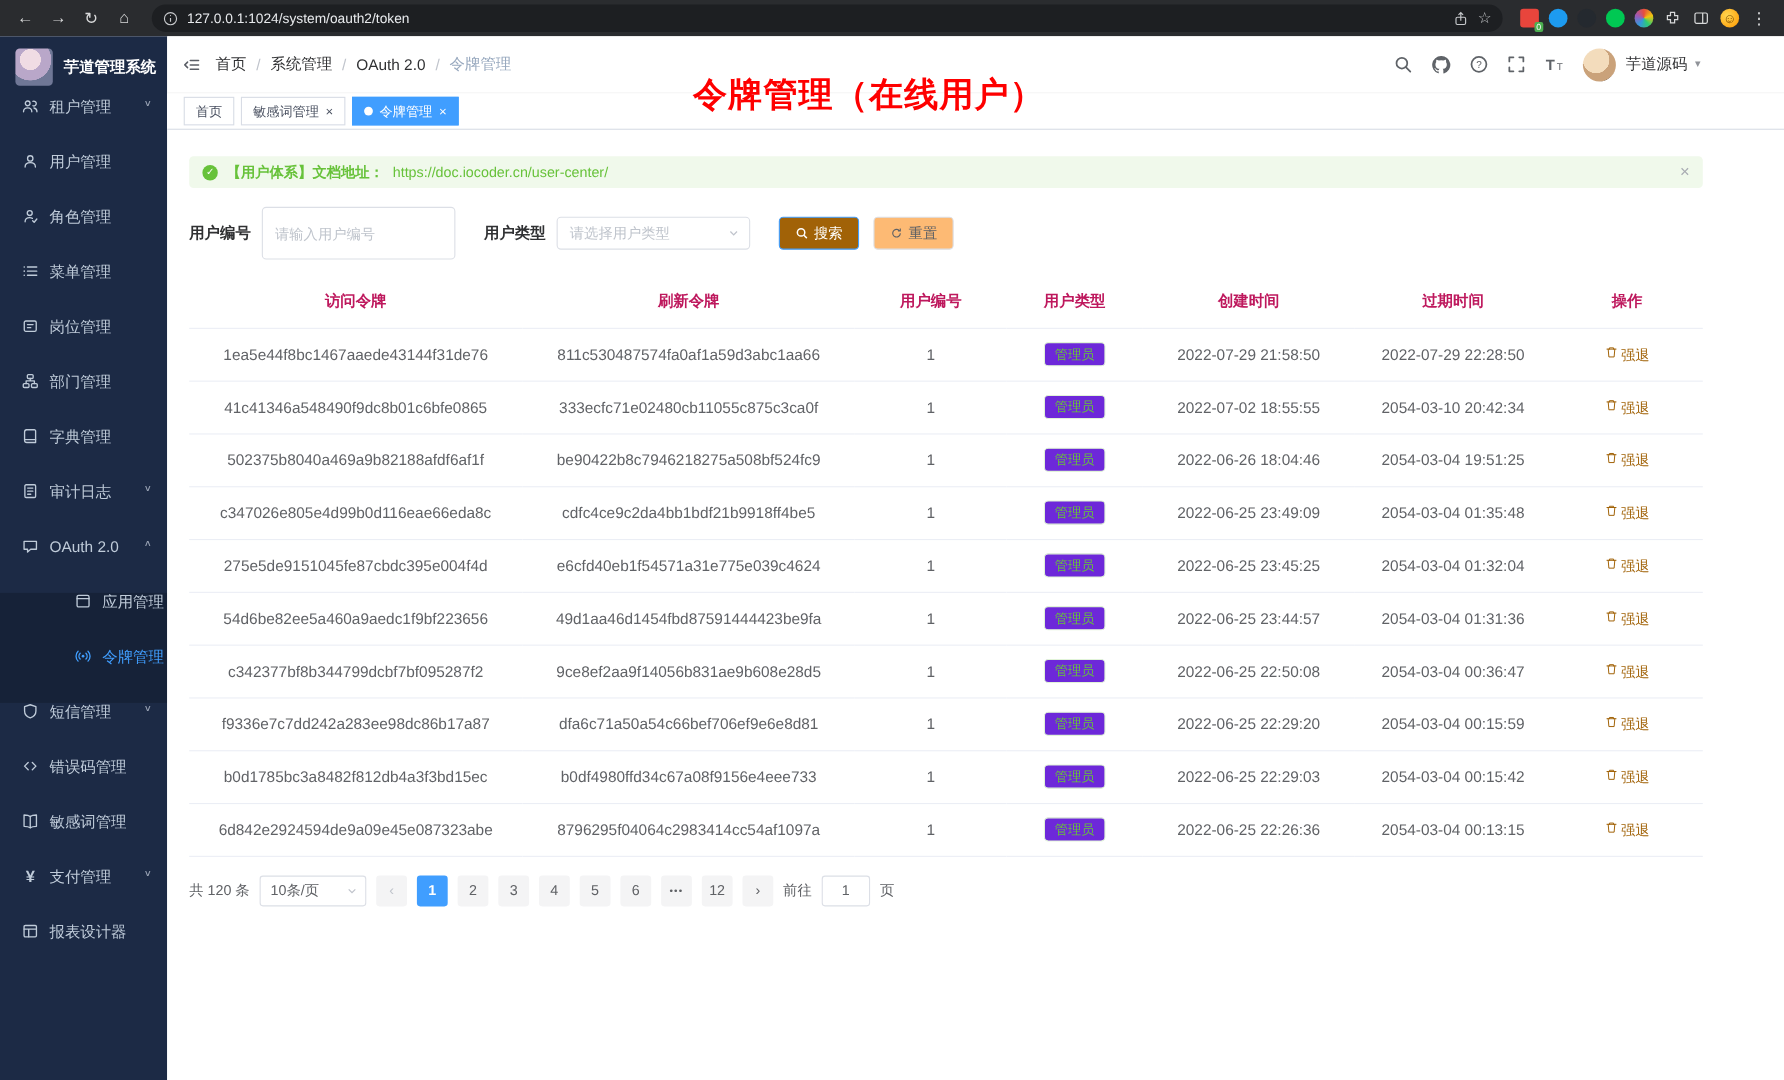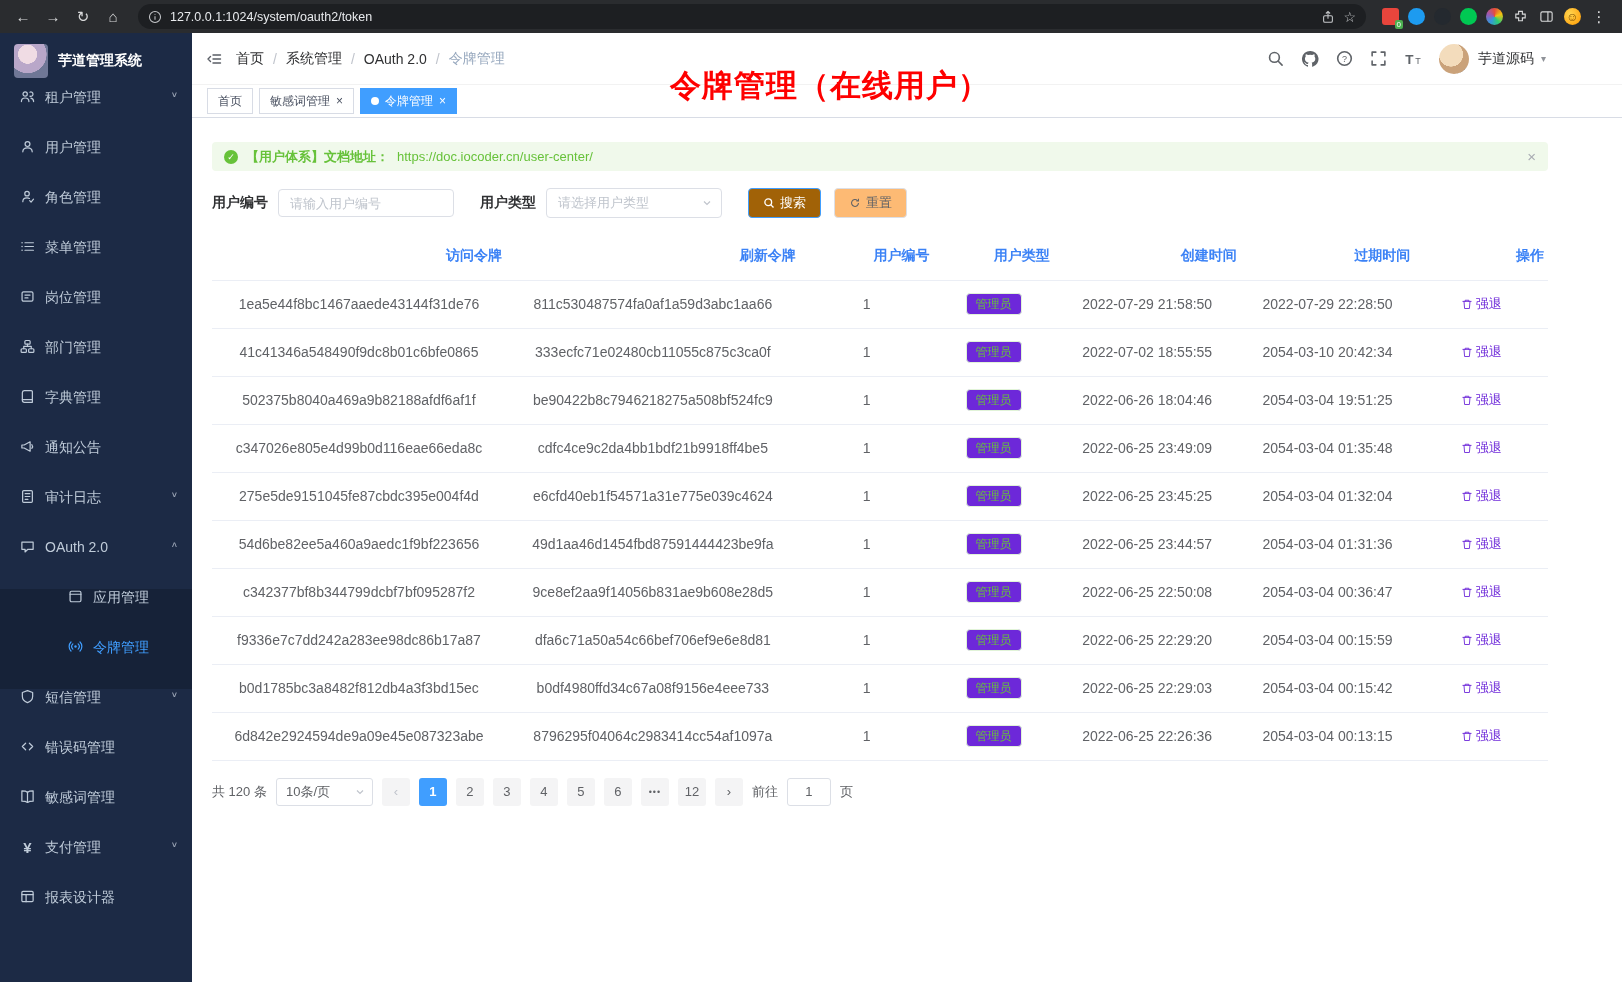--- a/index.html
+++ b/index.html
@@ -24,21 +24,21 @@
   .ext.blue { background:#1d9bf0; }
   .ext.dark { background:#24292f; }
   .ext.green { background:#00c853; }
   .ext.pin { border-radius:50%; background:conic-gradient(#e74c3c,#f1c40f,#2ecc71,#3498db,#9b59b6,#e74c3c); }
   .ext.av { border-radius:50%; background:radial-gradient(circle at 35% 35%, #ffd54f,#ff9800); color:#7a4b00; font-size:12px; }
 
   
   .app { display:flex; height:949px; }
 
   
-  .sidebar { width:192px; background:#1c2a45; color:#bfcbd9; flex-shrink:0; display:flex; flex-direction:column; }
+  .sidebar { width:152px; background:#1c2a45; color:#bfcbd9; flex-shrink:0; display:flex; flex-direction:column; }
   .logo-row { height:56px; display:flex; align-items:center; gap:10px; padding:0 14px; }
   .logo-img { width:34px; height:34px; border-radius:4px; background:radial-gradient(circle at 40% 30%, #f0dce4 0 30%, #b9a7c9 31% 60%, #6f7796 61%); flex-shrink:0; }
   .logo-title { color:#fff; font-size:14px; font-weight:700; white-space:nowrap; }
   .s-item { height:50px; display:flex; align-items:flex-start; gap:10px; padding:0 14px 0 20px; font-size:14px; }
   .s-item.sub { padding-left:68px; background:rgba(0,0,0,.18); }
   .s-item.active { color:#409eff; }
   .si { width:15px; height:15px; stroke:currentColor; fill:none; stroke-width:1.3; stroke-linecap:round; stroke-linejoin:round; flex-shrink:0; }
   .s-label { white-space:nowrap; }
   .s-arrow { margin-left:auto; font-size:10px; color:#9aa4b5; transform:scaleY(.8); }
   .yen { font-size:15px; font-weight:700; width:15px; text-align:center; }
@@ -66,31 +66,31 @@
   .content { padding:24px 74px 0 20px; }
 
   .alert { height:29px; background:#f0f9eb; border-radius:4px; display:flex; align-items:center; gap:8px; padding:0 12px; font-size:13px; color:#67c23a; }
   .alert .check { width:14px; height:14px; border-radius:50%; background:#67c23a; color:#fff; font-size:9px; display:flex; align-items:center; justify-content:center; flex-shrink:0; }
   .alert b { font-weight:700; }
   .alert a { color:#67c23a; text-decoration:none; }
   .alert .close { margin-left:auto; color:#a8abb2; font-size:15px; }
 
   .filters { display:flex; align-items:center; margin:17px 0 14px; font-size:14px; }
   .f-label { font-weight:700; color:#303133; margin-right:10px; }
-  .f-input { width:176px; height:28px; border:1px solid #dcdfe6; border-radius:4px; padding:0 11px; font-size:13px; color:#606266; outline:none; margin-right:26px; font-family:inherit; }
+  .f-input { width:176px; height:48px; border:1px solid #dcdfe6; border-radius:4px; padding:0 11px; font-size:13px; color:#606266; outline:none; margin-right:26px; font-family:inherit; }
   .f-input::placeholder { color:#bfc4cc; }
   .f-select { width:176px; height:30px; border:1px solid #dcdfe6; border-radius:4px; padding:0 9px 0 11px; font-size:13px; color:#bfc4cc; display:flex; align-items:center; justify-content:space-between; margin-right:26px; background:#fff; }
   .btn { height:30px; border-radius:4px; display:inline-flex; align-items:center; gap:5px; font-size:13px; padding:0 14px; border:1px solid #dcdfe6; background:#fdba74; color:#606266; font-family:inherit; }
   .btn.primary { background:#a16207; border-color:#409eff; color:#fff; margin-right:13px; }
 
   table.tbl { width:100%; border-collapse:collapse; font-size:14px; color:#606266; table-layout:fixed; }
-  .tbl th { height:48px; color:#3b82f6; font-weight:700; border-bottom:1px solid #ebeef5; text-align:right; padding:0 4px; }
+  .tbl th { height:48px; color:#be185d; font-weight:700; border-bottom:1px solid #ebeef5; text-align:center; padding:0 4px; }
   .tbl td { height:48px; border-bottom:1px solid #ebeef5; text-align:center; padding:0 4px; white-space:nowrap; overflow:hidden; }
   .tag-success { display:inline-block; background:#6d28d9; border:1px solid #e1f3d8; color:#67c23a; font-size:12px; padding:1px 9px; border-radius:4px; line-height:18px; }
-  .act { color:#6d28d9; display:inline-flex; align-items:center; gap:3px; font-size:13px; text-decoration:none; }
+  .act { color:#a16207; display:inline-flex; gap:3px; font-size:13px; text-decoration:none; }
   .act svg { width:12px; height:12px; stroke:currentColor; fill:none; stroke-width:1.2; stroke-linecap:round; stroke-linejoin:round; }
 
   .pager { display:flex; align-items:center; gap:9px; margin-top:17px; font-size:13px; color:#606266; }
   .p-size { width:97px; height:28px; border:1px solid #dcdfe6; border-radius:3px; background:#fff; display:flex; align-items:center; justify-content:space-between; padding:0 7px 0 9px; color:#606266; }
   .chip { min-width:28px; height:28px; border-radius:3px; background:#f4f4f5; display:flex; align-items:center; justify-content:center; font-size:13px; color:#606266; padding:0 5px; }
   .chip.active { background:#409eff; color:#fff; font-weight:700; }
   .chip.disabled { color:#c0c4cc; }
   .goto-input { width:44px; height:28px; border:1px solid #dcdfe6; border-radius:3px; text-align:center; font-size:13px; color:#606266; outline:none; font-family:inherit; }
 
   .annotation { position:absolute; left:478px; top:32px; color:#fe0000; font-size:31px; font-weight:700; letter-spacing:1px; z-index:6; white-space:nowrap; pointer-events:none; }
@@ -206,27 +206,20 @@
             <path d="M8 5.4v2.4M4 10.4V7.8h8v2.6"></path>
           </svg>
         <span class="s-label" data-interactable="false">部门管理</span>
       </div>
       <div class="s-item" data-interactable="true">
         <svg class="si" viewBox="0 0 16 16" data-interactable="false">
             <path d="M4.5 1.8h7.5a1.2 1.2 0 0 1 1.2 1.2v11.2H4.7a2.2 2.2 0 0 1-2.2-2.2V4a2.2 2.2 0 0 1 2-2.2z"></path>
             <path d="M2.5 11.3h10.7"></path>
           </svg>
         <span class="s-label" data-interactable="false">字典管理</span>
-      </div>
-      <div class="s-item" data-interactable="true">
-        <svg class="si" viewBox="0 0 16 16" data-interactable="false">
-            <path d="M2 6.4h2.4L10.8 3v10L4.4 9.6H2z"></path>
-            <path d="M12.6 6a3.2 3.2 0 0 1 0 4"></path>
-          </svg>
-        <span class="s-label" data-interactable="false">通知公告</span>
       </div>
       <div class="s-item" data-interactable="true">
         <svg class="si" viewBox="0 0 16 16" data-interactable="false">
             <rect x="2.8" y="1.8" width="10.4" height="12.4" rx="1.2"></rect>
             <path d="M5.5 5h5M5.5 8h5M5.5 11h3"></path>
           </svg>
         <span class="s-label" data-interactable="false">审计日志</span>
         <span class="s-arrow" data-interactable="false">∨</span>
       </div>
       <div class="s-item" data-interactable="true">

